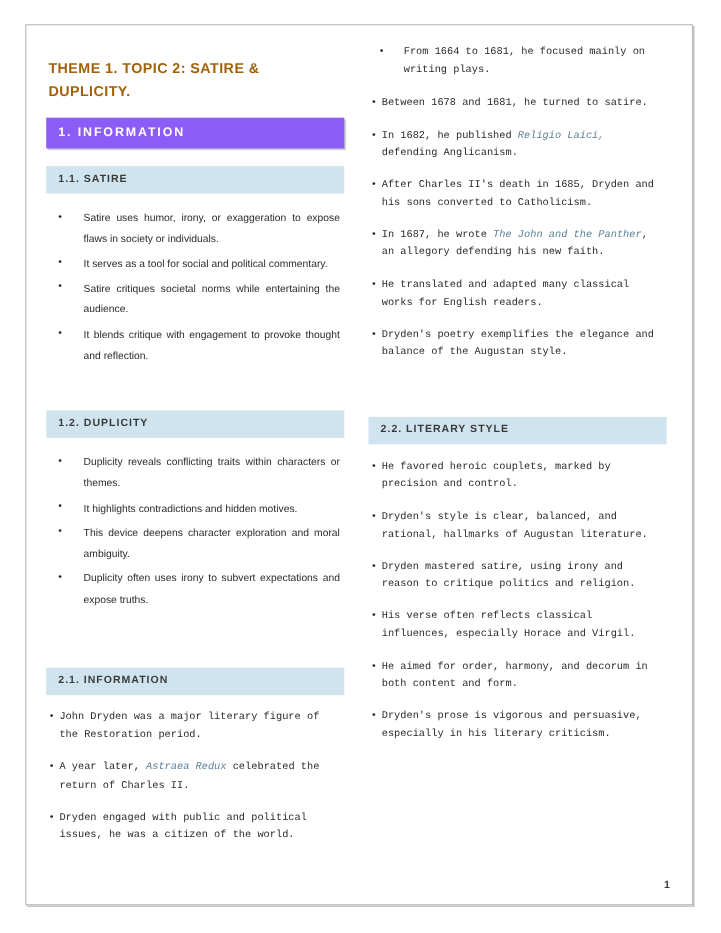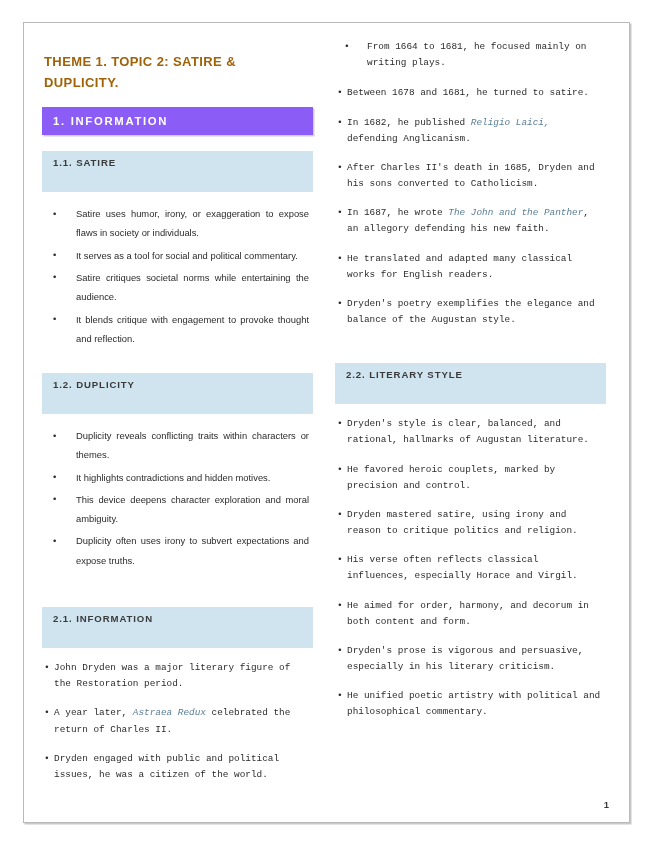--- a/index.html
+++ b/index.html
@@ -65,22 +65,22 @@
     padding: 8px 10px 8px 11px;
     margin: 0 0 16px 0;
     box-shadow: 1.5px 1.5px 0 0 #cfcfcf;
   }
   .bar-sub {
     background: #cfe4ef;
     color: #3a3a3a;
     font-size: 9.6px;
     font-weight: bold;
     letter-spacing: 0.9px;
-    padding: 6px 10px 24px 11px;
-    margin: 0 0 12px 0;
+    padding: 6px 10px 8px 11px;
+    margin: 16px 0 12px 0;
   }
   .bar-main.tight { margin-bottom: 14px; }
   .spacer-lg { height: 34px; }
   .spacer-md { height: 22px; }
 
   
   ul.hang {
     list-style: none;
     margin: 4px 0 0 0;
     padding: 0 4px 0 4px;
@@ -224,27 +224,26 @@
           <li>
             <span>Dryden's poetry exemplifies the elegance and balance of the Augustan style.</span><span class="work-title"></span><span></span>
           </li>
         </ul>
 
         <div class="spacer-md"></div>
 
         <div class="bar-sub">2.2. LITERARY STYLE</div>
 
         <ul class="tight">
+          <li>He favored heroic couplets, marked by precision and control.</li>
           <li>Dryden's style is clear, balanced, and rational, hallmarks of Augustan literature.</li>
-          <li>He favored heroic couplets, marked by precision and control.</li>
           <li>Dryden mastered satire, using irony and reason to critique politics and religion.</li>
           <li>His verse often reflects classical influences, especially Horace and Virgil.</li>
           <li>He aimed for order, harmony, and decorum in both content and form.</li>
           <li>Dryden's prose is vigorous and persuasive, especially in his literary criticism.</li>
-          <li>He unified poetic artistry with political and philosophical commentary.</li>
         </ul>
 
       </div>
 
     </div>
   </div>
 
   <div class="page-number">1</div>
 </div>
 

